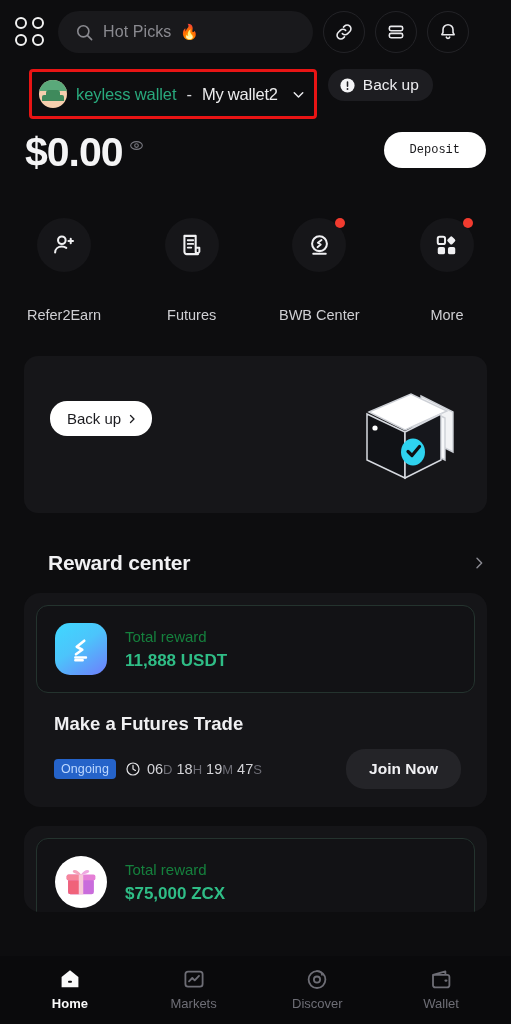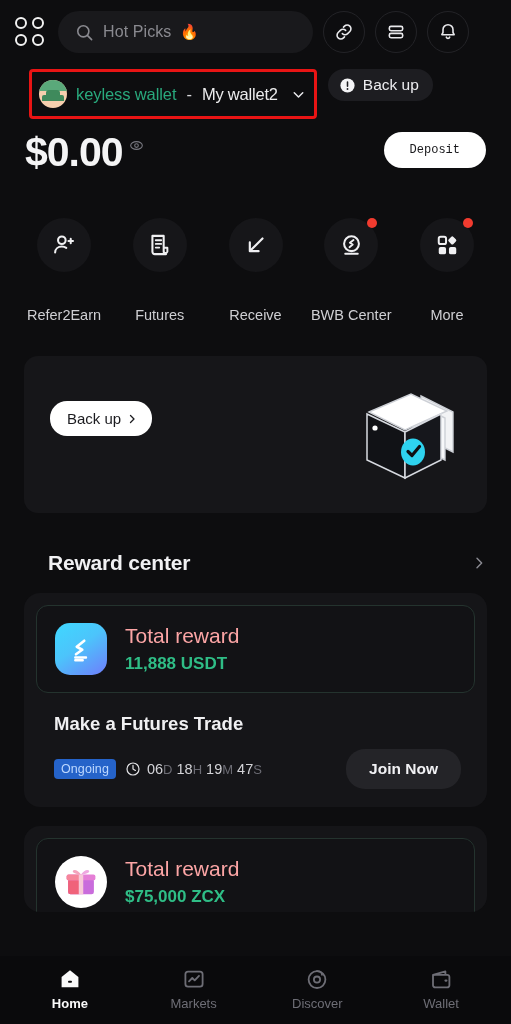--- a/index.html
+++ b/index.html
@@ -129,21 +129,21 @@
   }
   .reward-inner {
     border: 1px solid #24332e; border-radius: 12px; background: #121215;
     padding: 17px 18px; display: flex; align-items: center; gap: 18px;
   }
   .usdt-icon {
     width: 52px; height: 52px; border-radius: 15px; flex: 0 0 52px;
     background: linear-gradient(145deg, #3fd8ff 0%, #4cc4fb 45%, #6f7dfb 100%);
     display: flex; align-items: center; justify-content: center; position: relative;
   }
-  .reward-meta-label { font-size: 21px; color: #fca5a5; }
+  .reward-meta-label { font-size: 15px; color: #15803d; }
   .reward-meta-value { font-size: 17px; font-weight: bold; color: #2fbd86; margin-top: 6px; }
 
   .task-title { font-size: 18.5px; font-weight: bold; color: #f0f0f2; padding: 20px 18px 0 18px; }
   .task-row { display: flex; align-items: center; justify-content: space-between; padding: 14px 14px 0 18px; }
   .task-left { display: flex; align-items: center; gap: 9px; }
   .badge {
     background: #2563c9; color: #bdd8ff; font-size: 12.5px;
     padding: 3px 7px; border-radius: 4px; letter-spacing: .1px;
   }
   .timer { display: flex; align-items: center; gap: 6px; }
@@ -280,29 +280,20 @@
       <div class="action-circle">
         <svg width="26" height="26" viewBox="0 0 24 24" fill="none">
           <path d="M5 3.6h10.4v14.6a2.2 2.2 0 002.2 2.2H7.2A2.2 2.2 0 015 18.2V3.6z" stroke="#f0f0f2" stroke-width="1.9" stroke-linejoin="round"></path>
           <path d="M8.1 7.6h5M8.1 11h5M8.1 14.4h3.2" stroke="#f0f0f2" stroke-width="1.7" stroke-linecap="round"></path>
           <path d="M15.4 14.6h3.4v3.6a1.8 1.8 0 01-3.4 0" stroke="#f0f0f2" stroke-width="1.8" stroke-linejoin="round"></path>
         </svg>
       </div>
       <div class="action-label">Futures</div>
     </div>
 
-    <div class="action">
-      <div class="action-circle">
-        <svg width="26" height="26" viewBox="0 0 24 24" fill="none">
-          <path d="M18 6L6.6 17.4" stroke="#f0f0f2" stroke-width="2" stroke-linecap="round"></path>
-          <path d="M6.3 9.6v8.1h8.1" stroke="#f0f0f2" stroke-width="2" stroke-linecap="round" stroke-linejoin="round"></path>
-        </svg>
-      </div>
-      <div class="action-label">Receive</div>
-    </div>
 
     <div class="action">
       <div class="action-circle">
         <span class="dot"></span>
         <svg width="27" height="27" viewBox="0 0 24 24" fill="none">
           <circle cx="12" cy="10.4" r="6.6" stroke="#f0f0f2" stroke-width="1.8"></circle>
           <path d="M13.8 7.1l-3.3 2.5 2.6 1.5-2.9 2.4" stroke="#f0f0f2" stroke-width="1.6" stroke-linecap="round" stroke-linejoin="round"></path>
           <path d="M6.5 19.3h11" stroke="#f0f0f2" stroke-width="1.9" stroke-linecap="round"></path>
         </svg>
       </div>

